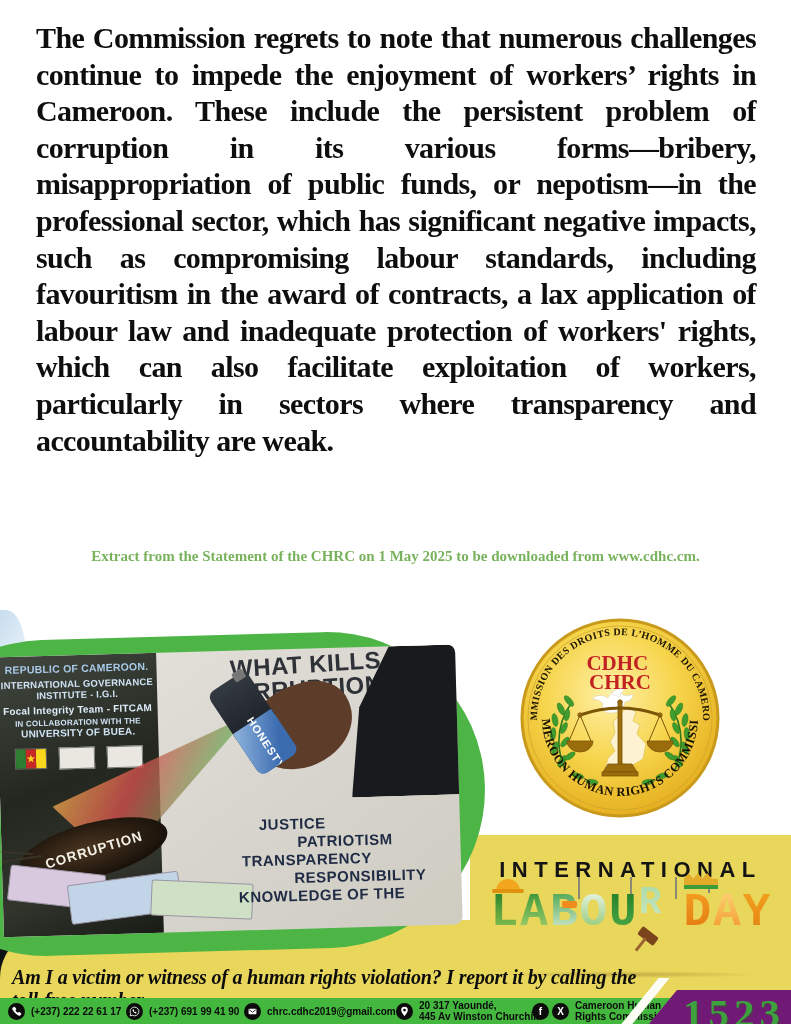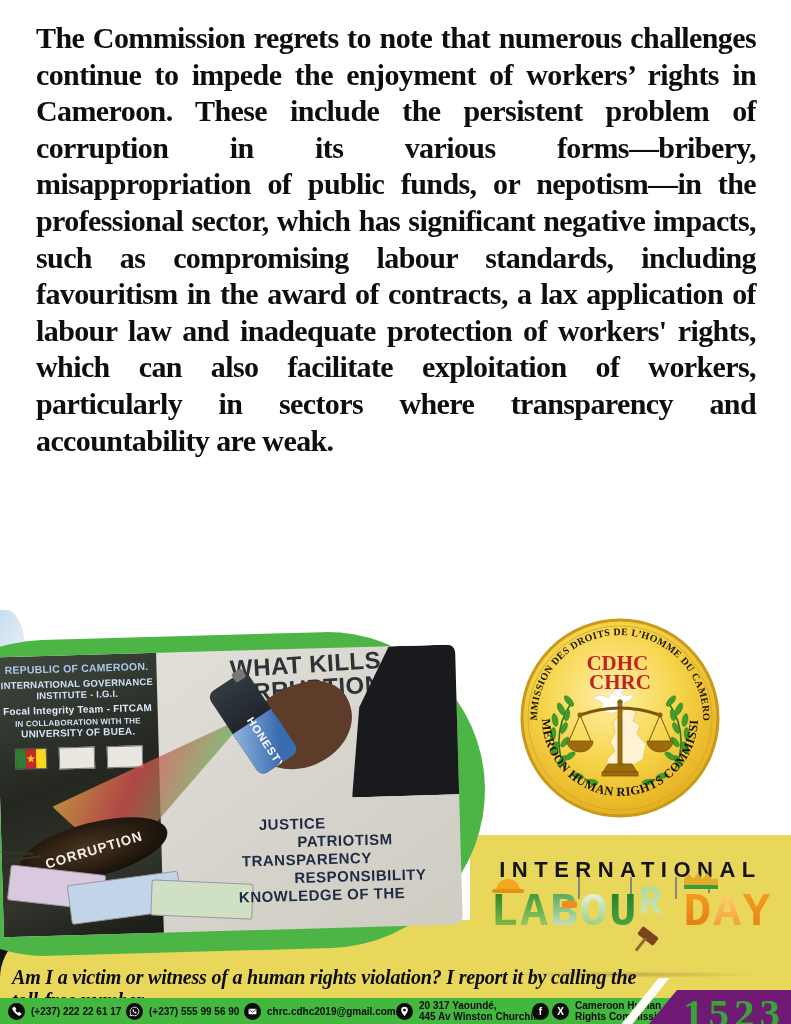--- a/index.html
+++ b/index.html
@@ -140,20 +140,21 @@
   .tollfree { padding-left:44px; font-family:"Liberation Serif", serif; font-weight:800;
     font-size:41px; letter-spacing:5px; color:#3da23d; line-height:46px;
     text-shadow:1.5px 1.5px 0 rgba(45,95,25,.35); }
 </style>
 </head>
 <body>
 
 <div class="page">
 
   <p class="statement">The Commission regrets to note that numerous challenges continue to impede the enjoyment of workers’ rights in Cameroon. These include the persistent problem of corruption in its various forms—bribery, misappropriation of public funds, or nepotism—in the professional sector, which has significant negative impacts, such as compromising labour standards, including favouritism in the award of contracts, a lax application of labour law and inadequate protection of workers' rights, which can also facilitate exploitation of workers, particularly in sectors where transparency and accountability are weak.</p>
+  <div class="extract">Extract from the Statement of the CHRC on 1 May 2025 to be downloaded from www.cdhc.cm.</div>
 
   <div class="collage">
 
     <div class="blue-wedge"></div>
     <div class="black-corner"></div>
     <div class="mini-disc"></div>
     <div class="yellow-strip"></div>
 
     <div class="labour-panel">
       <div class="intl">INTERNATIONAL</div>
@@ -307,21 +308,21 @@
         </span>
         <span>(+237) 222 22 61 17</span>
       </div>
       <div class="contact c2">
         <span class="icon-circle">
           <svg width="11" height="11" viewBox="0 0 14 14">
               <path d="M7 1.5A5.5 5.5 0 0 0 2.2 9.7L1.5 12.5l2.9-.7A5.5 5.5 0 1 0 7 1.5z" fill="none" stroke="#fff" stroke-width="1.1"></path>
               <path d="M5.2 4.4c.2-.2.5-.1.7.1l.6.9c.1.2.1.5-.1.6l-.3.3c.3.6.9 1.2 1.5 1.5l.3-.3c.2-.2.5-.2.6-.1l.9.6c.3.2.3.5.1.7l-.4.5c-.2.2-.5.3-.8.2-1.5-.5-3.3-2.3-3.8-3.8-.1-.3 0-.6.2-.8z" fill="#fff"></path>
             </svg>
         </span>
-        <span>(+237) 555 99 56 90</span>
+        <span>(+237) 691 99 41 90</span>
       </div>
       <div class="contact c3">
         <span class="icon-circle">
           <svg width="11" height="11" viewBox="0 0 14 14">
               <rect x="2" y="3.5" width="10" height="7" rx="1" fill="#fff"></rect>
               <path d="M2.5 4.5 7 8l4.5-3.5" fill="none" stroke="#0c0c0c" stroke-width="1"></path>
             </svg>
         </span>
         <span>chrc.cdhc2019@gmail.com</span>
       </div>

